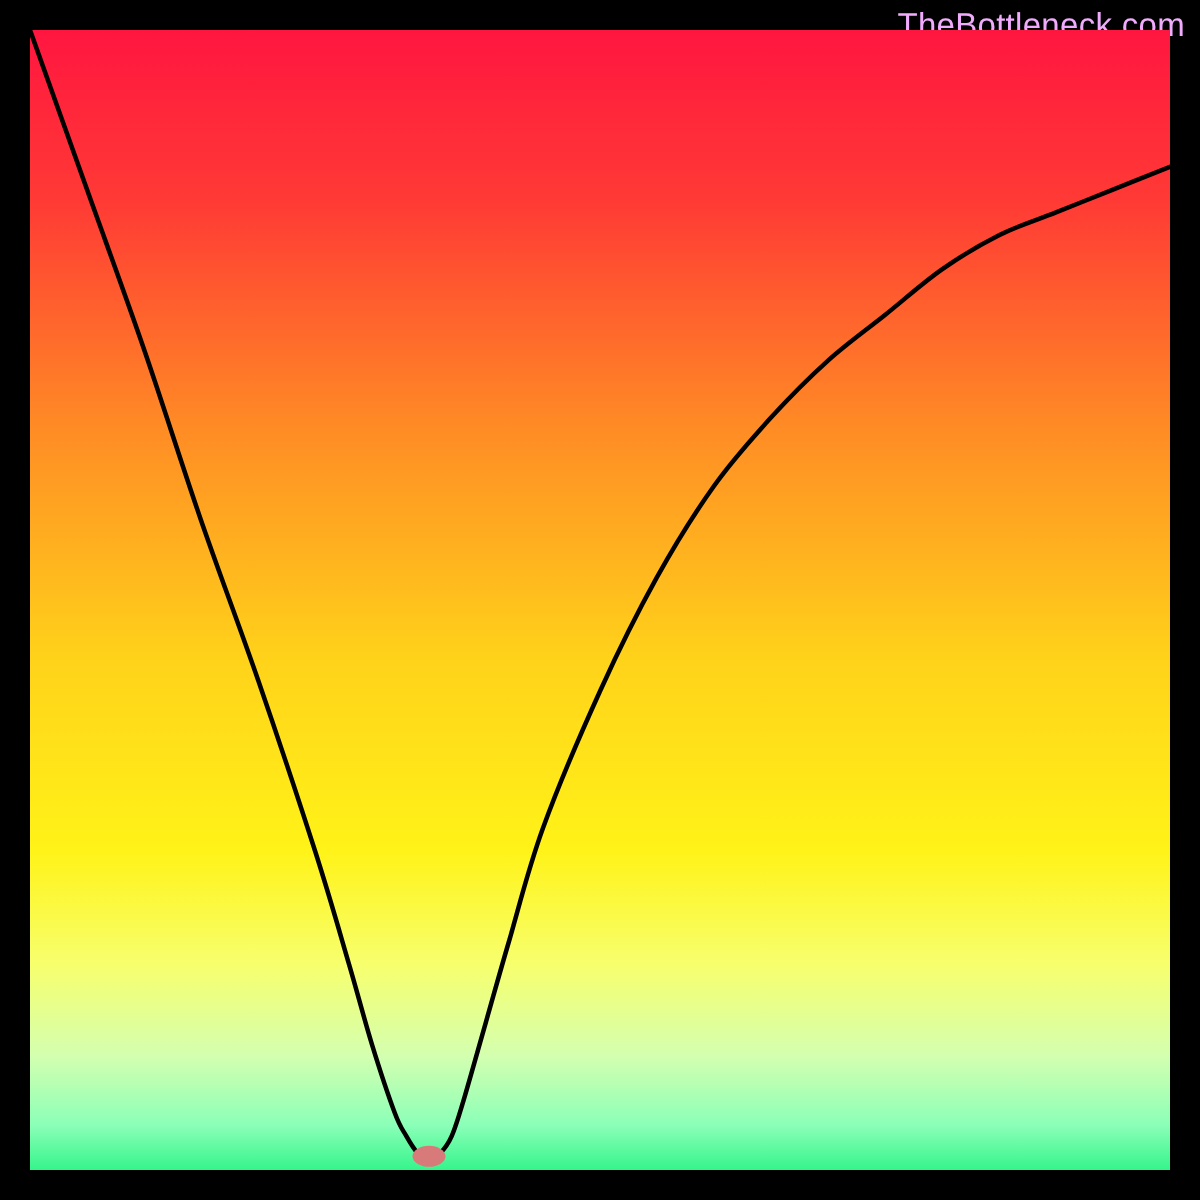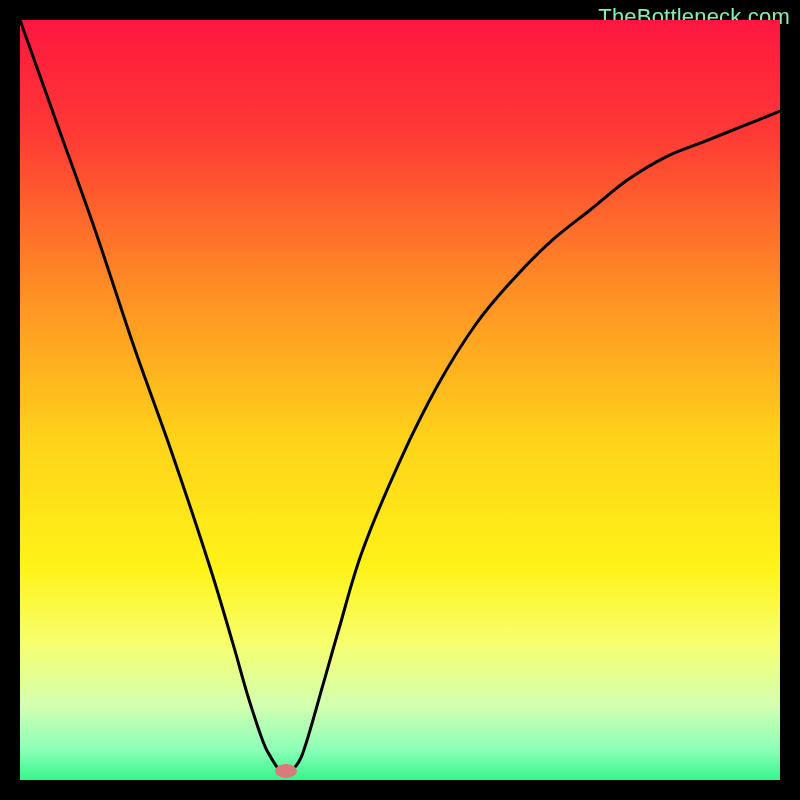--- a/index.html
+++ b/index.html
@@ -14,21 +14,21 @@
   .frame {
     position: relative;
     width: 800px;
     height: 800px;
     background: #000;
   }
   .watermark {
     position: absolute;
     top: 4px;
     right: 10px;
-    color: #86efac;
+    color: #f0abfc;
     font-size: 22px;
     font-weight: 500;
     letter-spacing: 0.2px;
     user-select: none;
   }
   .plot-area {
     position: absolute;
     left: 20px;
     top: 20px;
     width: 760px;

